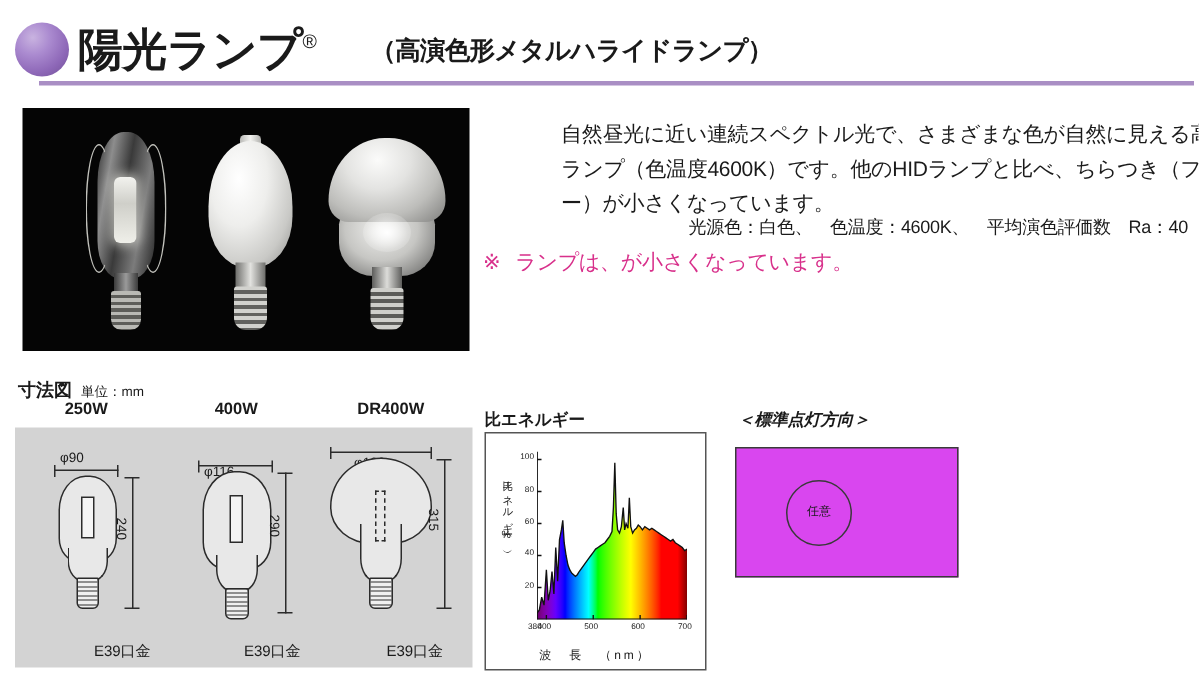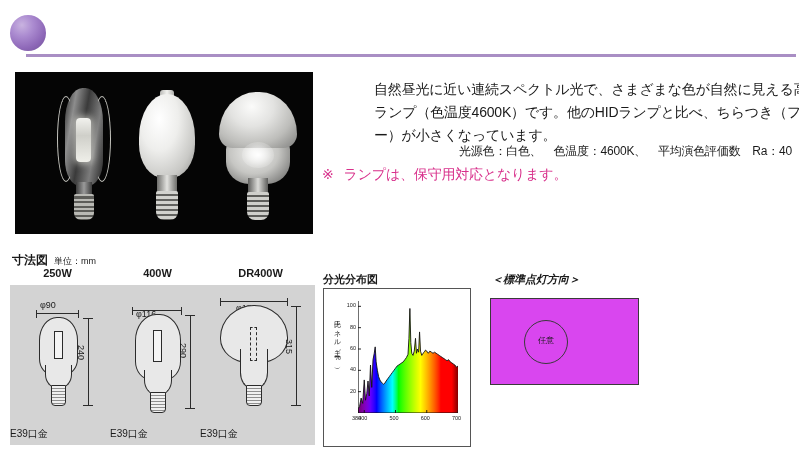--- a/index.html
+++ b/index.html
@@ -205,22 +205,23 @@
     top: -18px;
     width: 100%;
     text-align: center;
     font-size: 11px;
     font-weight: bold;
   }
   .dim-base-label {
     position: absolute;
     bottom: 4px;
     width: 100%;
-    text-align: left;
+    text-align: center;
     font-size: 10px;
+    margin-left: 24px;
   }
   .dim-w {
     position: absolute;
     font-size: 9px;
     white-space: nowrap;
   }
   .dim-h {
     position: absolute;
     font-size: 9px;
     writing-mode: vertical-rl;
@@ -329,20 +330,24 @@
     width: 42px;
     text-align: center;
     font-size: 8px;
   }
 </style>
 </head>
 <body>
 
 <div id="header">
   <div id="header-bullet"></div>
+  <div id="header-title">
+    <span>陽光ランプ</span><span class="reg">®</span>
+  </div>
+  <div id="header-subtitle">（高演色形メタルハライドランプ）</div>
   <div id="header-rule"></div>
 </div>
 
 <div id="photo">
   <div class="lamp" id="lamp-clear">
     <div class="env"></div>
     <div class="frame-l"></div>
     <div class="frame-r"></div>
     <div class="arc"></div>
     <div class="neck"></div>
@@ -359,21 +364,21 @@
     <div class="dome"></div>
     <div class="glow"></div>
     <div class="neck"></div>
     <div class="base"></div>
   </div>
 </div>
 
 <div id="desc">自然昼光に近い連続スペクトル光で、さまざまな色が自然に見える高演色ランプ（色温度4600K）です。他のHIDランプと比べ、ちらつき（フリッカー）が小さくなっています。</div>
 <div id="spec-line">光源色：白色、　色温度：4600K、　平均演色評価数　Ra：40</div>
 <div id="note-line">
-  <span class="mark">※</span><span>ランプは、保守用対応となります。</span>
+  <span class="mark">※</span><span>ランプは、が小さくなっています。</span>
 </div>
 
 <div id="dim-heading">寸法図</div>
 <div id="dim-unit">単位：mm</div>
 
 <div id="dim-panel">
 
   <div class="dim-col" style="left:0px; width:95px;">
     <div class="dim-title">250W</div>
     <div class="dim-w" style="left:30px; top:15px;">φ90</div>
@@ -428,21 +433,21 @@
       <div class="obase" style="left:26px; top:80px; width:14px; height:19px;"></div>
     </div>
     <div class="rule-line" style="left:88px; top:21px; width:1px; height:100px;"></div>
     <div class="rule-line" style="left:83px; top:21px; width:10px; height:1px;"></div>
     <div class="rule-line" style="left:83px; top:120px; width:10px; height:1px;"></div>
     <div class="dim-h" style="left:76px; top:54px;">315</div>
     <div class="dim-base-label" style="left:-8px;">E39口金</div>
   </div>
 </div>
 
-<div id="chart-heading">分光分布図</div>
+<div id="chart-heading">比エネルギー</div>
 <div id="chart-box">
   <div id="chart-ylabel">比エネルギー（%）</div>
   <div id="plot">
     <svg id="spectrum-svg" width="100" height="112" viewBox="0 0 100 112" preserveAspectRatio="none">
         <defs>
           <linearGradient id="spec-grad" x1="0" x2="1" y1="0" y2="0">
             <stop offset="0.00%" stop-color="rgb(104,0,104)"></stop>
             <stop offset="1.56%" stop-color="rgb(116,0,125)"></stop>
             <stop offset="3.13%" stop-color="rgb(124,0,144)"></stop>
             <stop offset="4.69%" stop-color="rgb(128,0,164)"></stop>
@@ -517,20 +522,21 @@
         <path d="M 0 48.00 L 3 48.00" stroke="#111" stroke-width="0.9"></path>
         <path d="M 0 26.67 L 3 26.67" stroke="#111" stroke-width="0.9"></path>
         <path d="M 0 5.33 L 3 5.33" stroke="#111" stroke-width="0.9"></path>
         <path d="M 0.00 112 L 0.00 109" stroke="#111" stroke-width="0.9"></path>
         <path d="M 6.25 112 L 6.25 109" stroke="#111" stroke-width="0.9"></path>
         <path d="M 37.50 112 L 37.50 109" stroke="#111" stroke-width="0.9"></path>
         <path d="M 68.75 112 L 68.75 109" stroke="#111" stroke-width="0.9"></path>
         <path d="M 100.00 112 L 100.00 109" stroke="#111" stroke-width="0.9"></path>
       </svg>
   <div class="ytick" style="top: 87.6667px;">20</div><div class="ytick" style="top: 66.3333px;">40</div><div class="ytick" style="top: 45px;">60</div><div class="ytick" style="top: 23.6667px;">80</div><div class="ytick" style="top: 2.33333px;">100</div><div class="xtick" style="left: -6px;">380</div><div class="xtick" style="left: 0.25px;">400</div><div class="xtick" style="left: 31.5px;">500</div><div class="xtick" style="left: 62.75px;">600</div><div class="xtick" style="left: 94px;">700</div></div>
+  <div id="chart-xlabel">波　長　（nm）</div>
 </div>
 
 <div id="burn-heading">＜標準点灯方向＞</div>
 <div id="burn-box">
   <div id="burn-circle">
     <div id="burn-circle-label">任意</div>
   </div>
 </div>
 
 </body></html>

